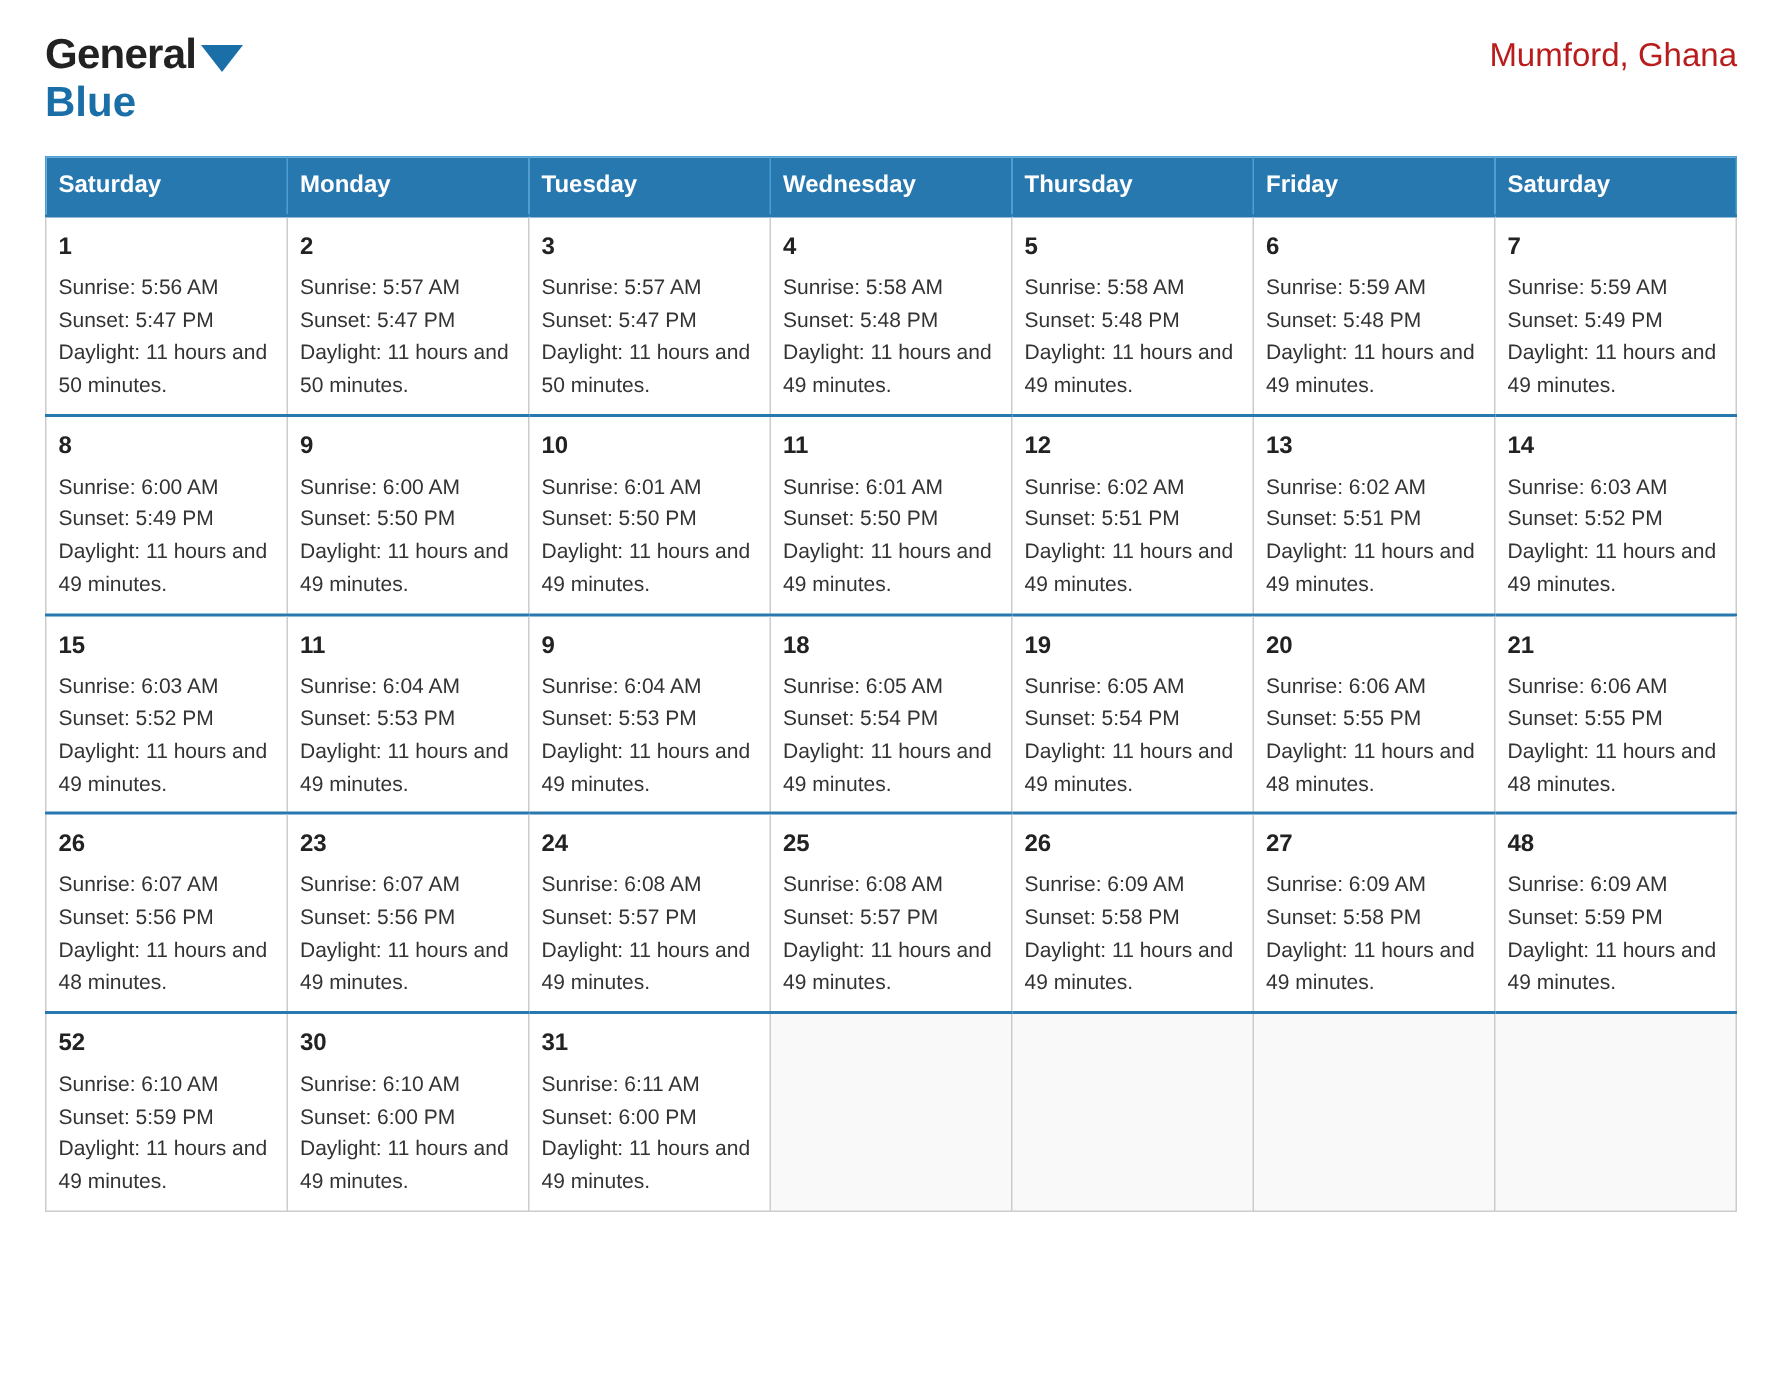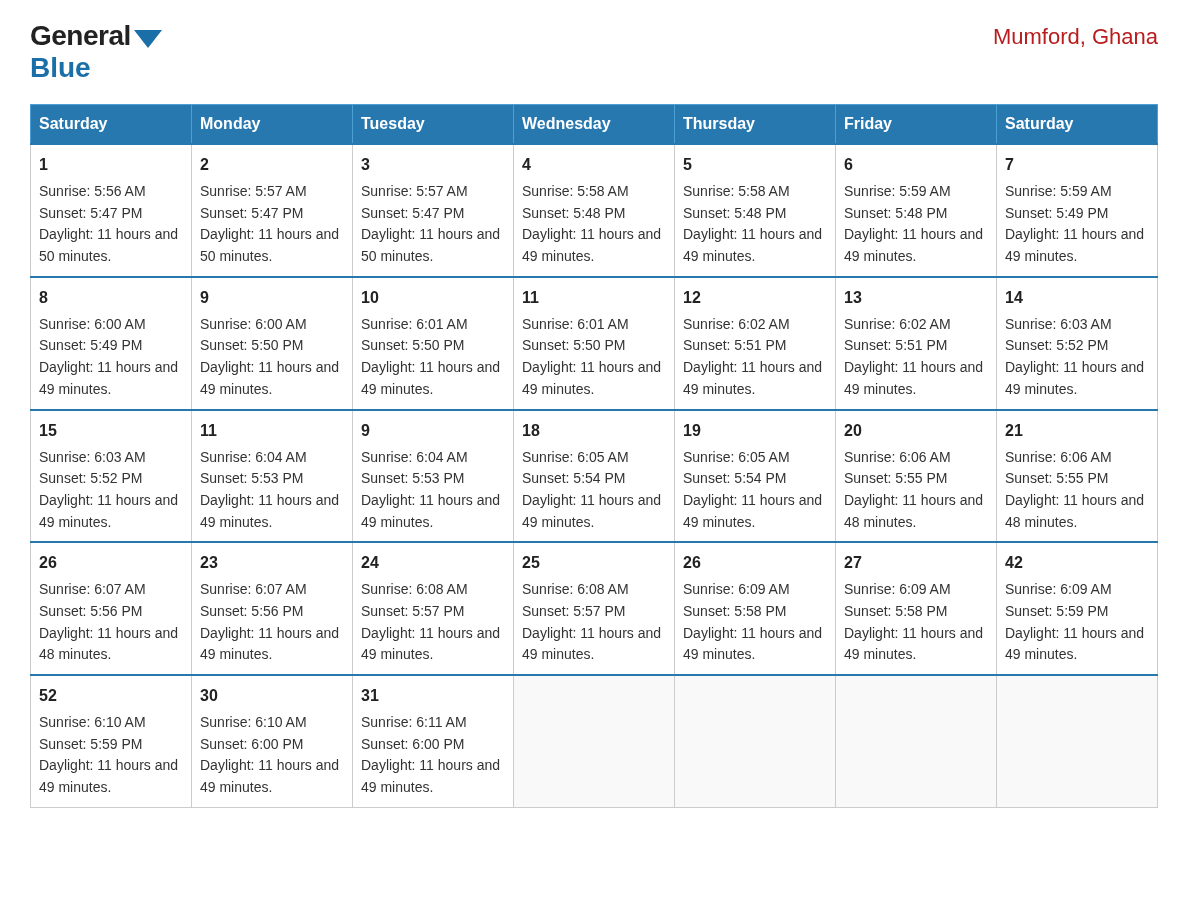--- a/index.html
+++ b/index.html
@@ -242,21 +242,21 @@
       </td>
         <td>
         <span class="day-number">26</span>
         <span class="day-info">Sunrise: 6:09 AM<br>Sunset: 5:58 PM<br>Daylight: 11 hours and 49 minutes.</span>
       </td>
         <td>
         <span class="day-number">27</span>
         <span class="day-info">Sunrise: 6:09 AM<br>Sunset: 5:58 PM<br>Daylight: 11 hours and 49 minutes.</span>
       </td>
         <td>
-        <span class="day-number">42</span>
+        <span class="day-number">48</span>
         <span class="day-info">Sunrise: 6:09 AM<br>Sunset: 5:59 PM<br>Daylight: 11 hours and 49 minutes.</span>
       </td>
       </tr>
       <tr class="week-row">
         <td>
         <span class="day-number">52</span>
         <span class="day-info">Sunrise: 6:10 AM<br>Sunset: 5:59 PM<br>Daylight: 11 hours and 49 minutes.</span>
       </td>
         <td>
         <span class="day-number">30</span>

